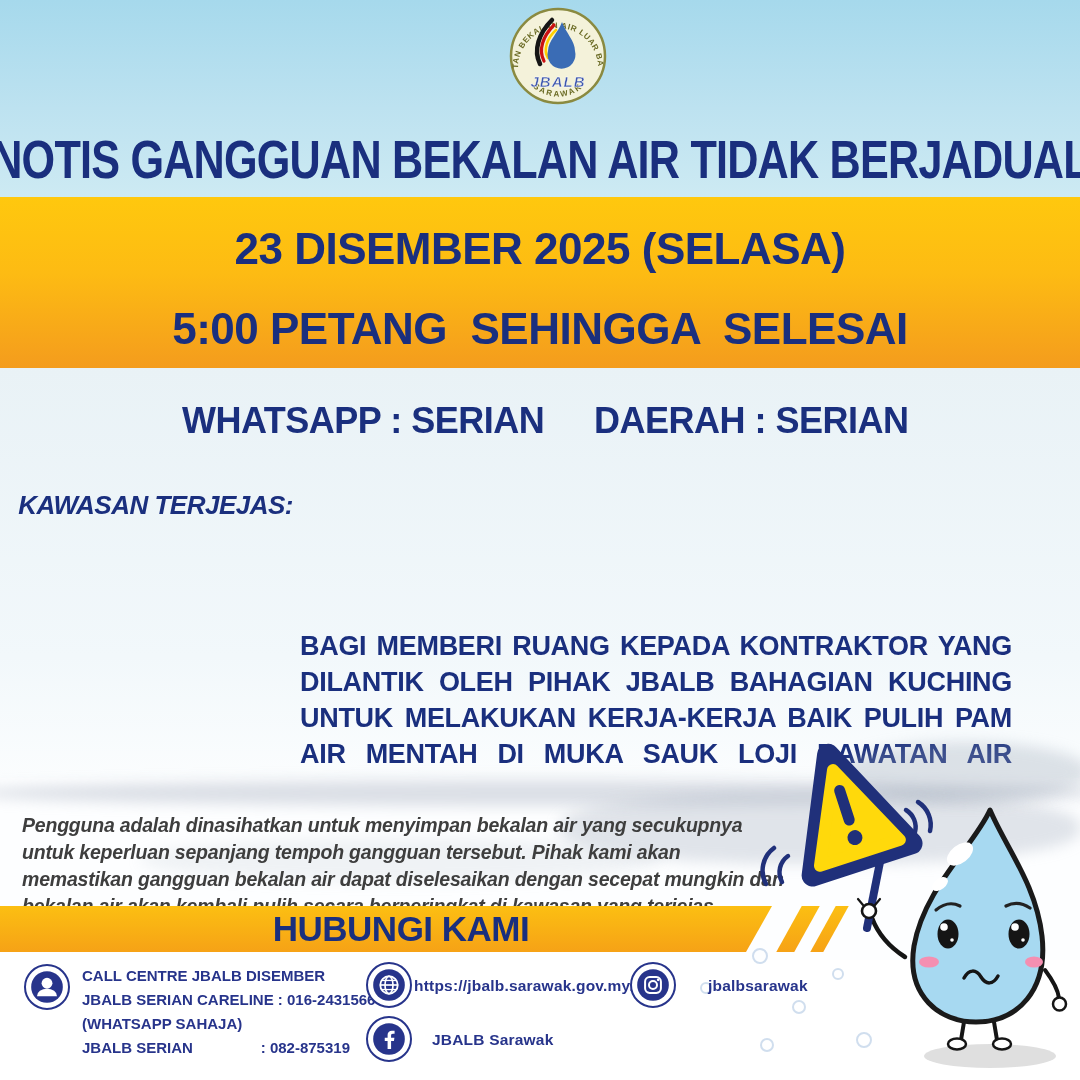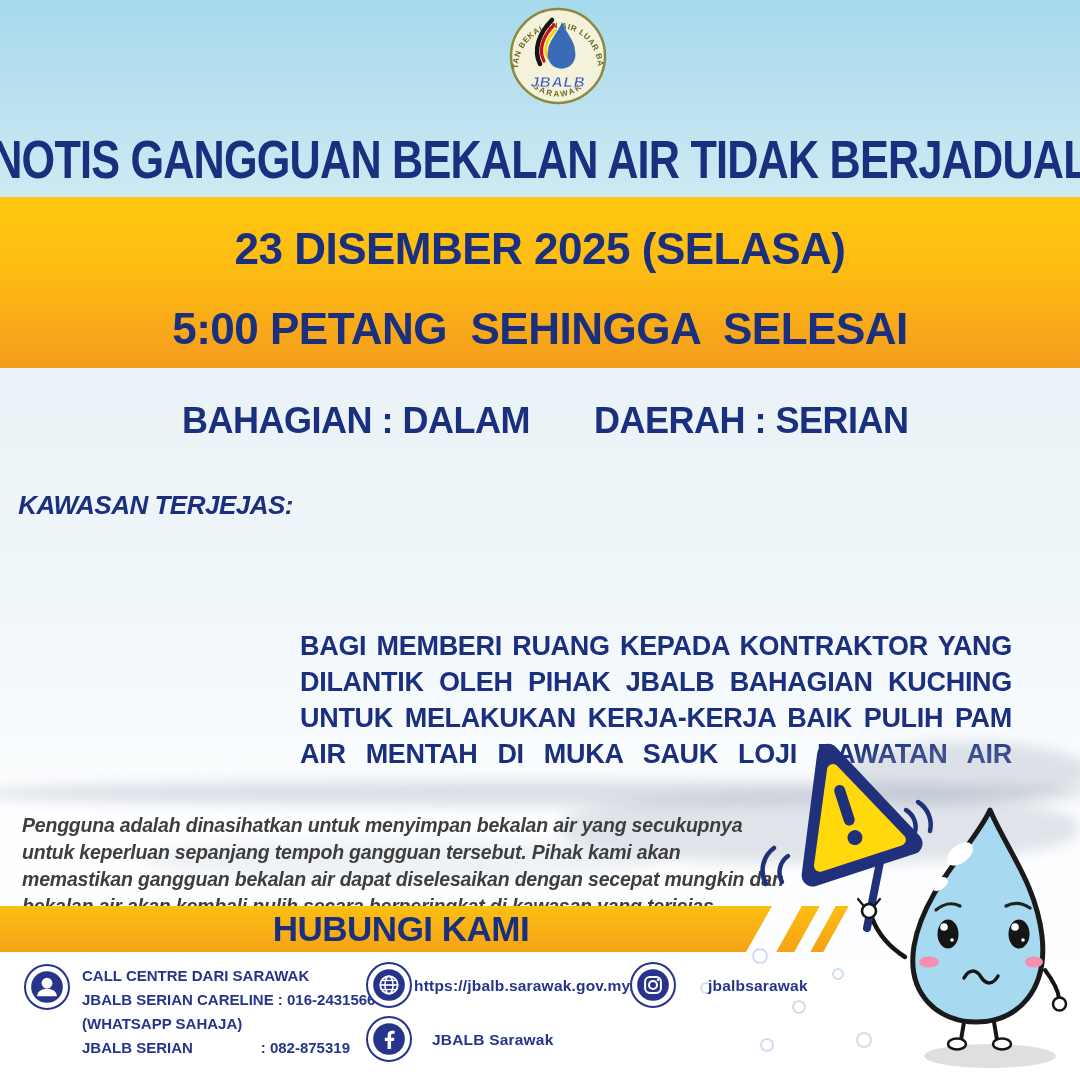--- a/index.html
+++ b/index.html
@@ -93,21 +93,21 @@
     <text x="52" y="81" text-anchor="middle" font-size="15" font-weight="bold" font-style="italic" fill="#3e57ad" stroke="#ffffff" stroke-width="0.4" letter-spacing="1">JBALB</text>
   </svg>
 
   <div class="abs title">NOTIS GANGGUAN BEKALAN AIR TIDAK BERJADUAL</div>
 
   <div class="abs band-date"></div>
   <div class="abs date-line date1">23 DISEMBER 2025 (SELASA)</div>
   <div class="abs date-line date2">5:00 PETANG  SEHINGGA  SELESAI</div>
 
   <div class="abs band-content"></div>
-  <div class="abs region-item bahagian">BAHAGIAN : DALAM</div>
+  <div class="abs region-item bahagian">WHATSAPP : SERIAN</div>
   <div class="abs region-item daerah">DAERAH : SERIAN</div>
 
   <div class="abs sec-label lab-kawasan">KAWASAN TERJEJAS:</div>
 
   <div class="abs sec-body body-huraian">BAGI MEMBERI RUANG KEPADA KONTRAKTOR YANG DILANTIK OLEH PIHAK JBALB BAHAGIAN KUCHING UNTUK MELAKUKAN KERJA-KERJA BAIK PULIH PAM AIR MENTAH DI MUKA SAUK LOJI RAWATAN AIR TAPAH. LOJI HANYA BEROPERASI DALAM KAPASITI YANG MINIMA.</div>
 
   <div class="abs band-splash"></div>
   <div class="abs splash sp1"></div>
   <div class="abs splash sp2"></div>
   <div class="abs splash sp3"></div>
@@ -128,21 +128,21 @@
   <div class="abs stripe stripe2"></div>
 
   <div class="abs cicon" style="left:24px;top:964px;">
     <svg width="40" height="40" viewBox="0 0 48 48">
       <circle cx="24" cy="24" r="19" fill="#27348b"></circle>
       <circle cx="24" cy="19.5" r="6.5" fill="#fff"></circle>
       <path d="M12,35 a12,9 0 0 1 24,0 Z" fill="#fff"></path>
     </svg>
   </div>
   <div class="abs call-lines">
-    <div>CALL CENTRE DARI SARAWAK</div>
+    <div>CALL CENTRE JBALB DISEMBER</div>
     <div>JBALB SERIAN CARELINE : 016-2431566</div>
     <div>(WHATSAPP SAHAJA)</div>
     <div class="line5">
       <span>JBALB SERIAN</span>
       <span>: 082-875319</span>
     </div>
   </div>
 
   <div class="abs cicon" style="left:366px;top:962px;">
     <svg width="40" height="40" viewBox="0 0 48 48">

